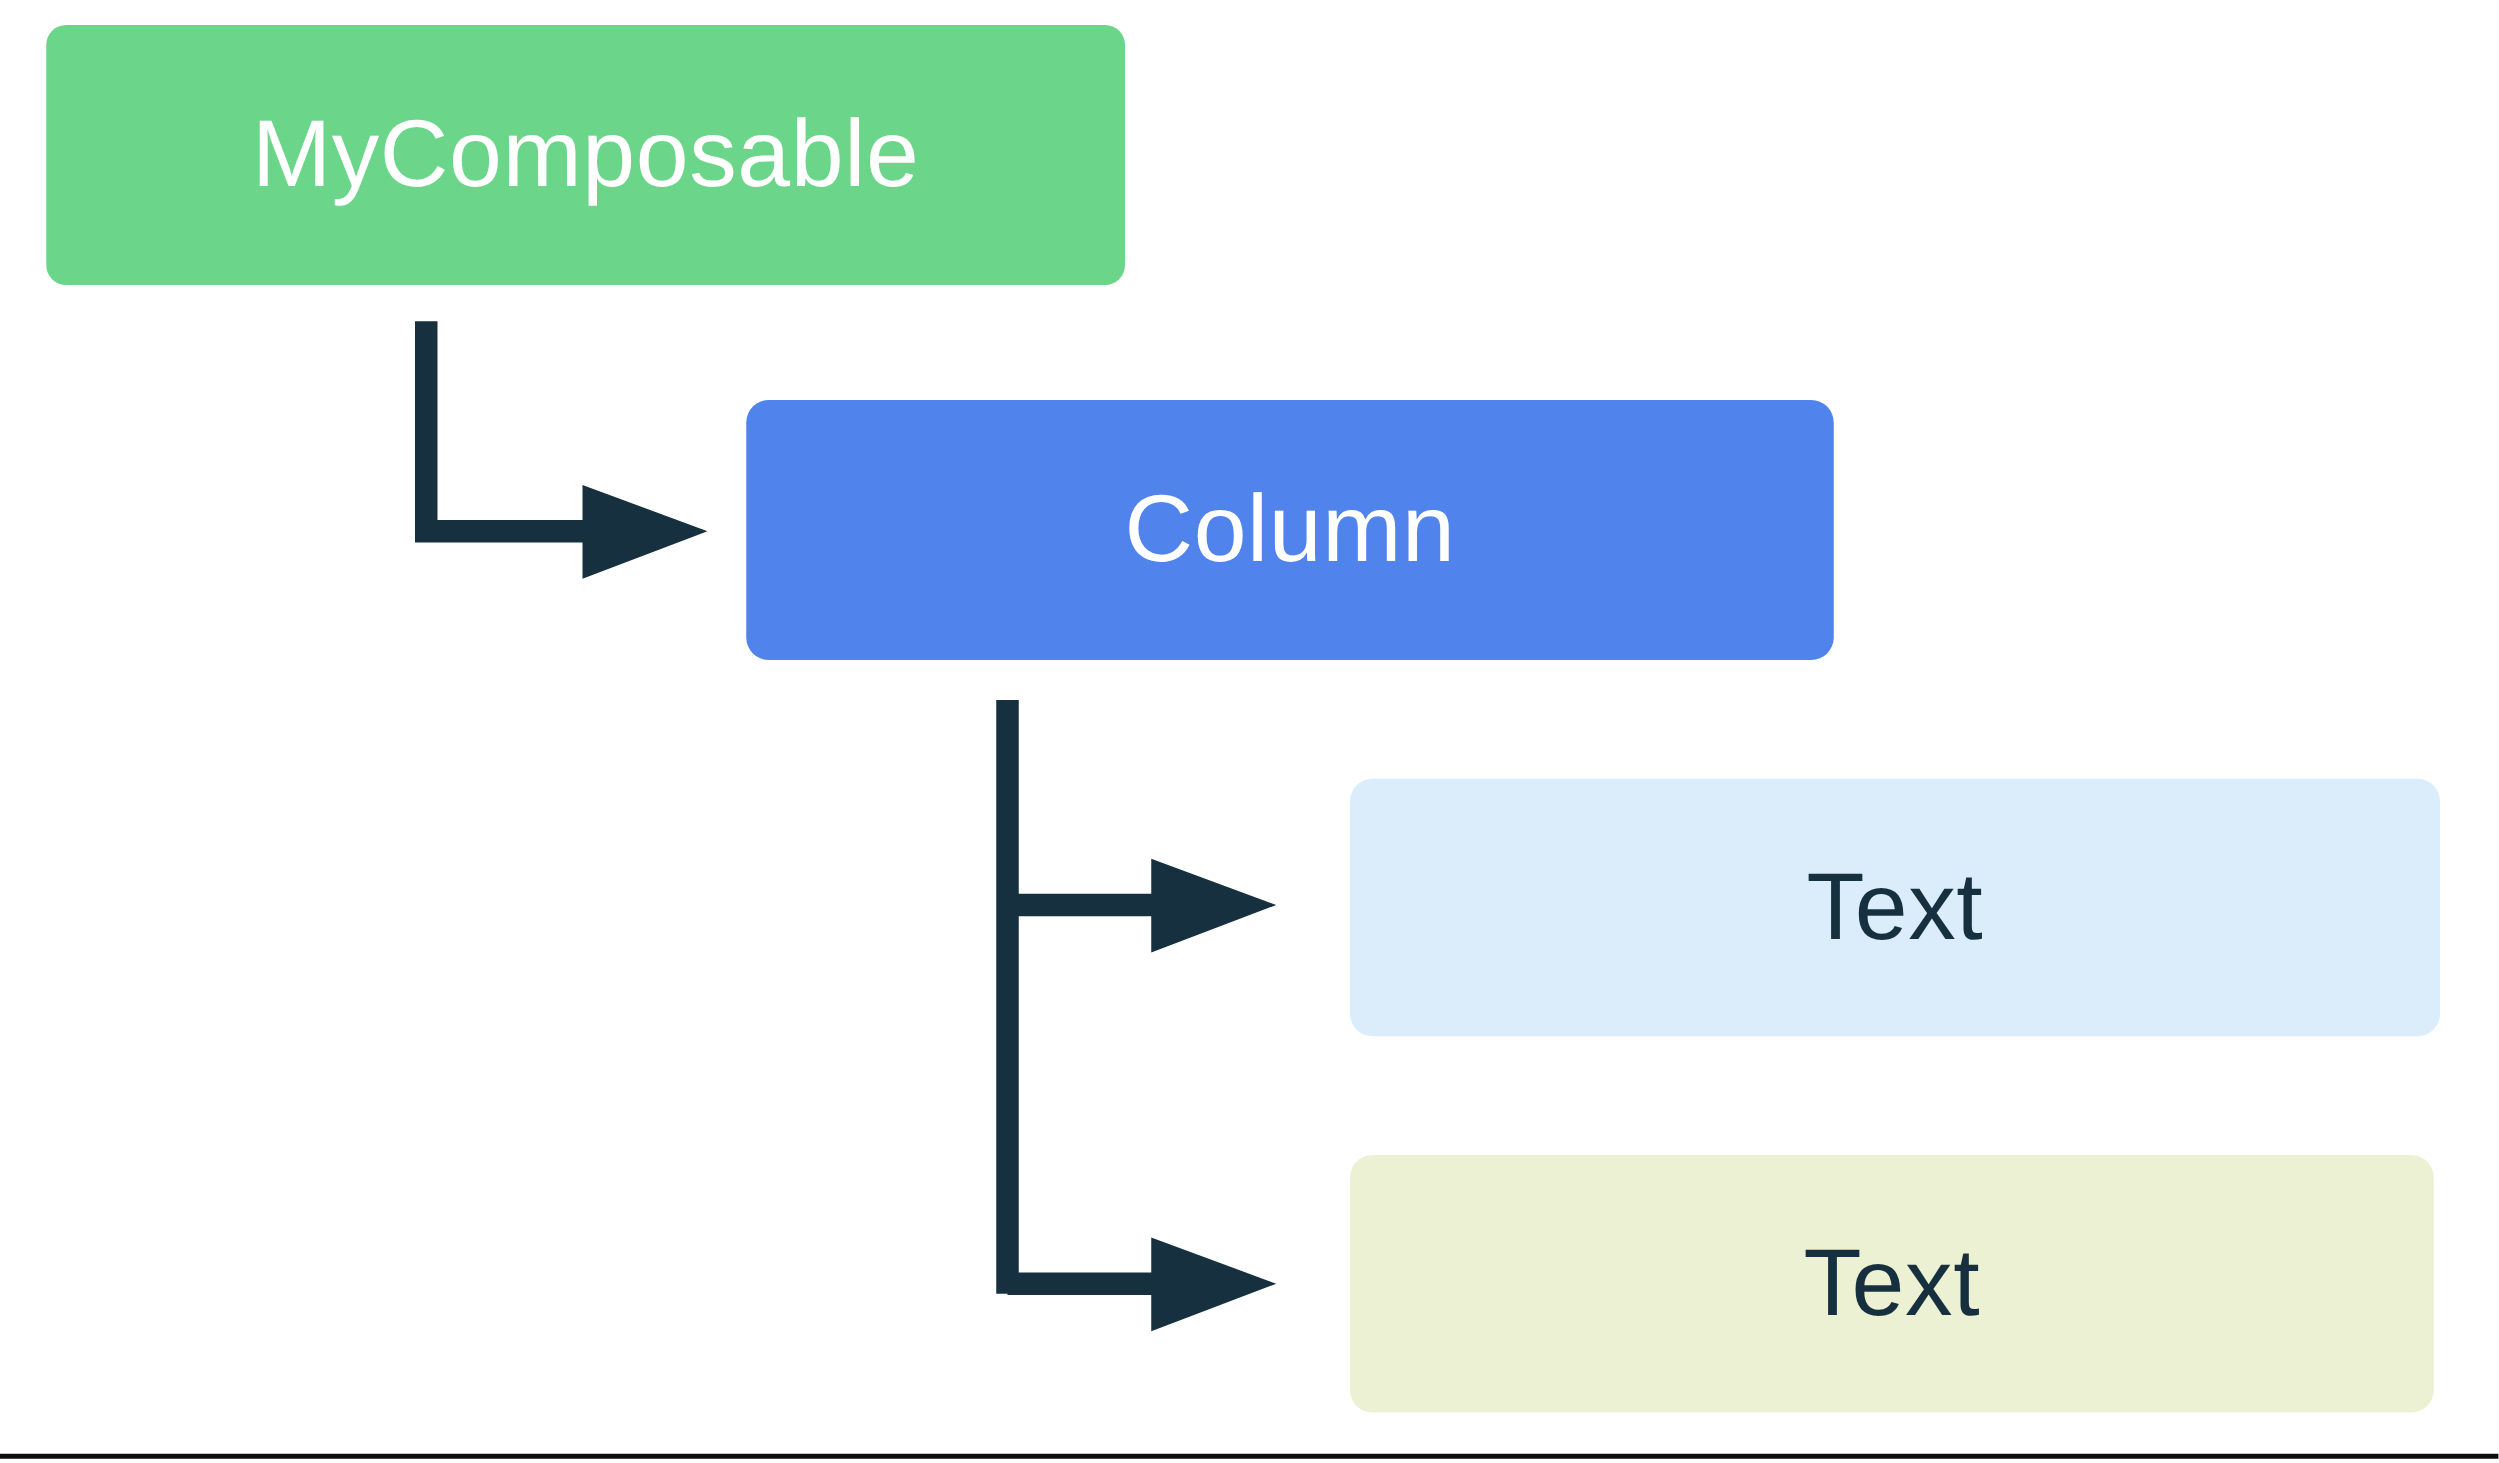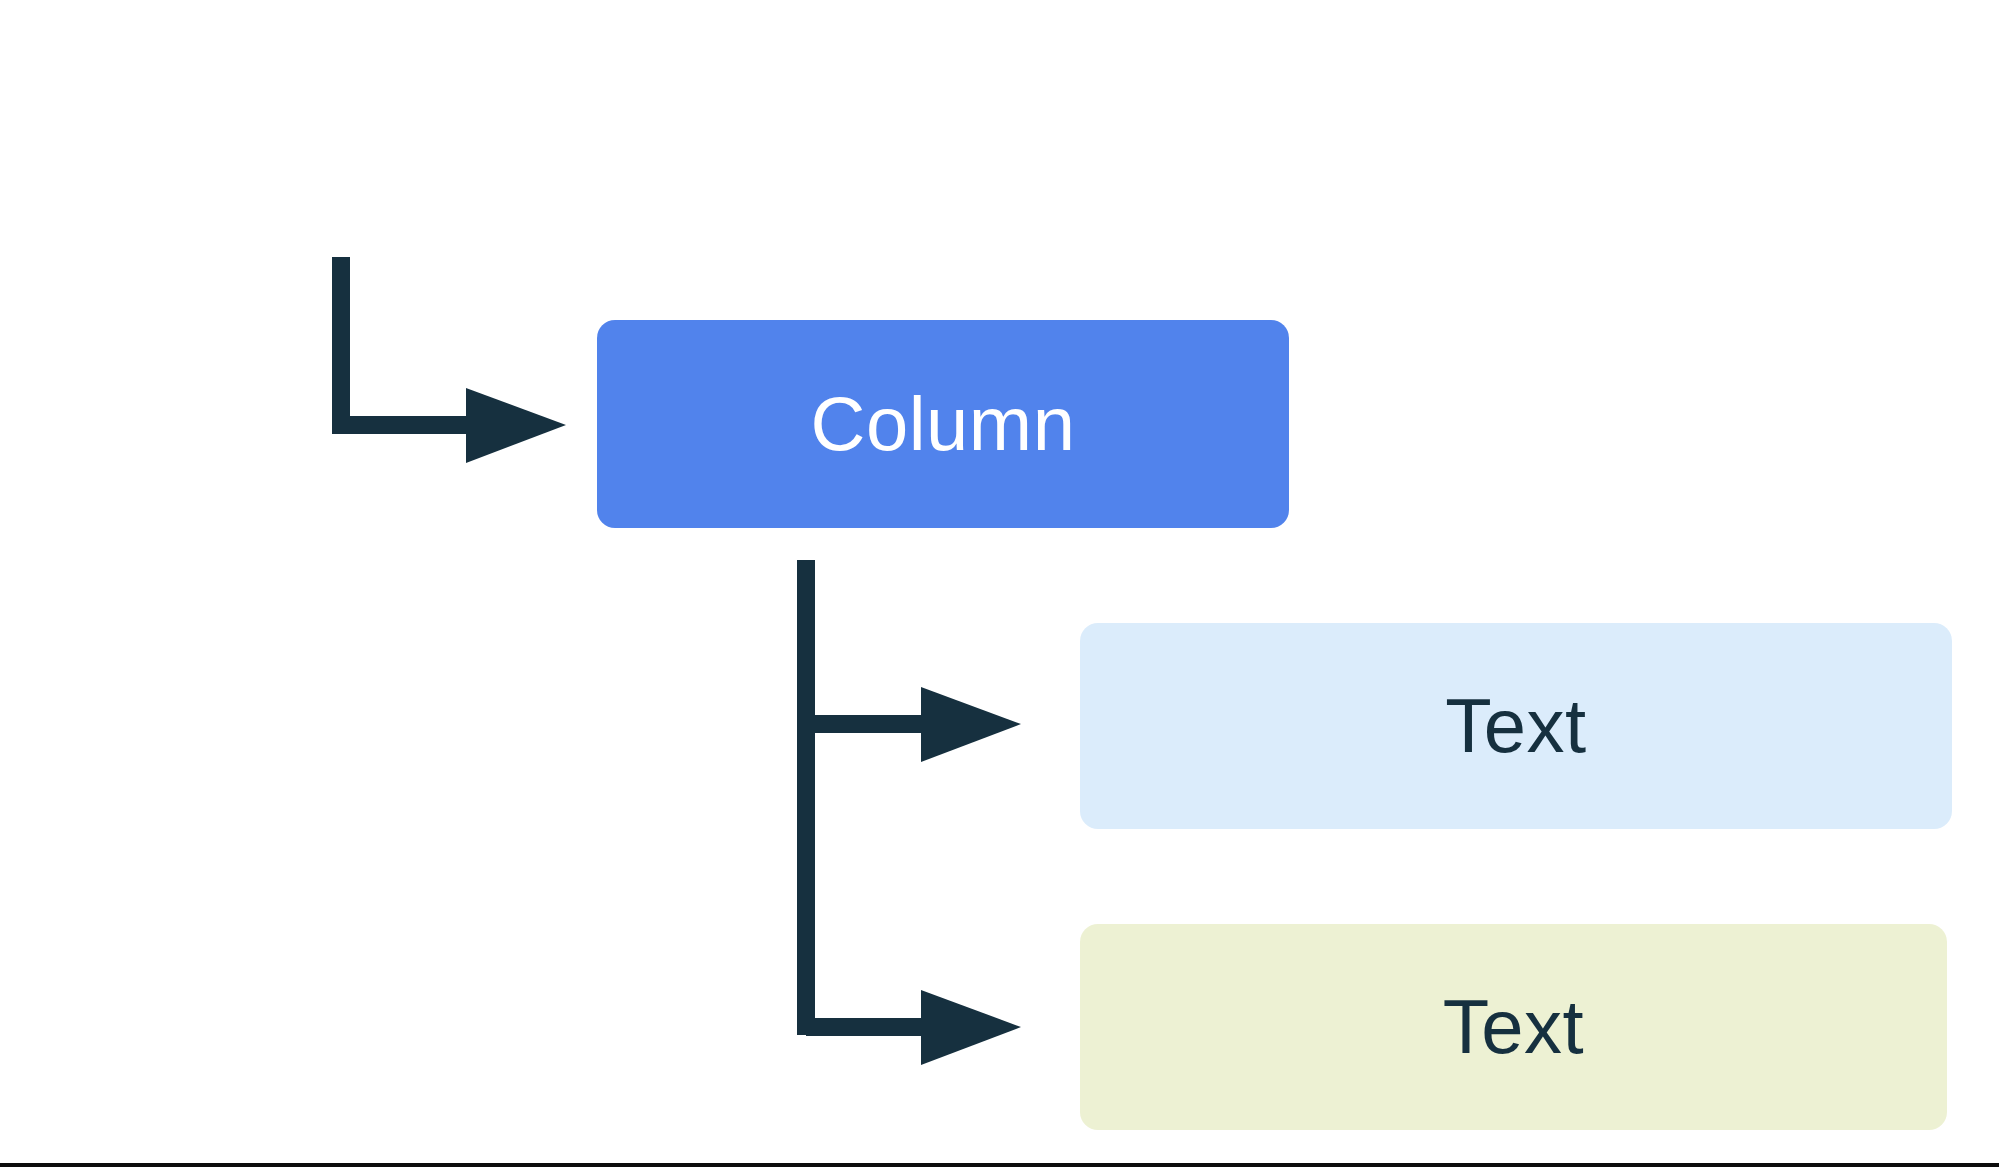--- a/index.html
+++ b/index.html
@@ -40,21 +40,21 @@
     top: 20px;
     width: 863px;
     height: 208px;
     background: #6BD68A;
   }
   #node-root .node-label { color: #ffffff; }
 
   #node-column {
     left: 597px;
     top: 320px;
-    width: 692px;
+    width: 870px;
     height: 208px;
     background: #5183EC;
     border-radius: 18px;
   }
   #node-column .node-label { color: #ffffff; }
 
   #node-text-1 {
     left: 1080px;
     top: 623px;
     width: 872px;
@@ -114,20 +114,23 @@
       <path d="M 806 724 L 925 724" fill="none" stroke="#16303F" stroke-width="18" stroke-linecap="butt"></path>
       <polygon points="921,687 1021,724 921,762" fill="#16303F"></polygon>
     </g>
 
     <g>
       <path d="M 806 1027 L 925 1027" fill="none" stroke="#16303F" stroke-width="18" stroke-linecap="butt"></path>
       <polygon points="921,990 1021,1027 921,1065" fill="#16303F"></polygon>
     </g>
   </svg>
 
+  <div class="node" id="node-root">
+    <span class="node-label">MyComposable</span>
+  </div>
 
   <div class="node" id="node-column">
     <span class="node-label">Column</span>
   </div>
 
   <div class="node" id="node-text-1">
     <span class="node-label">Text</span>
   </div>
 
   <div class="node" id="node-text-2">

